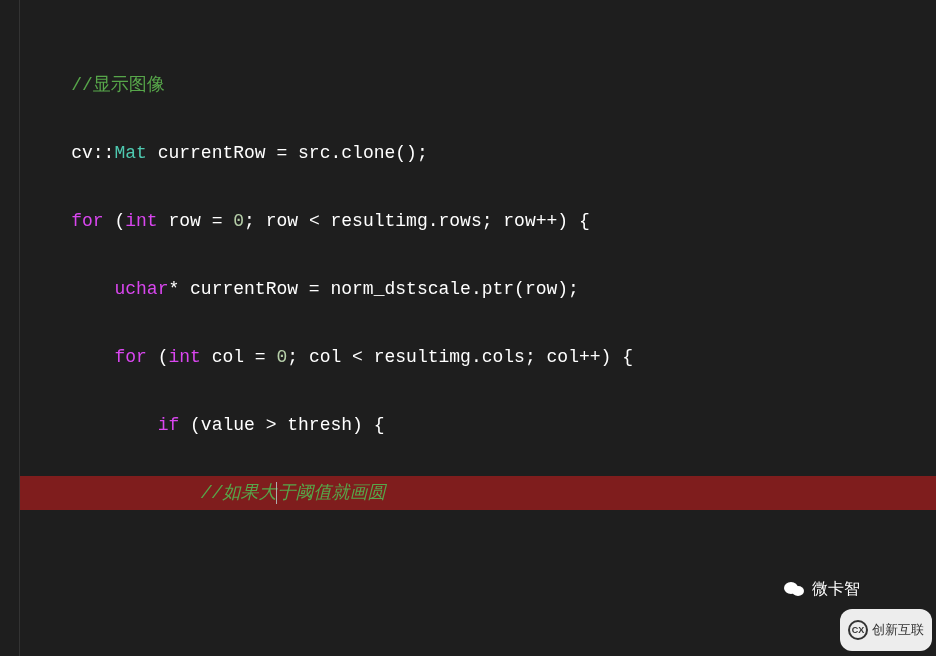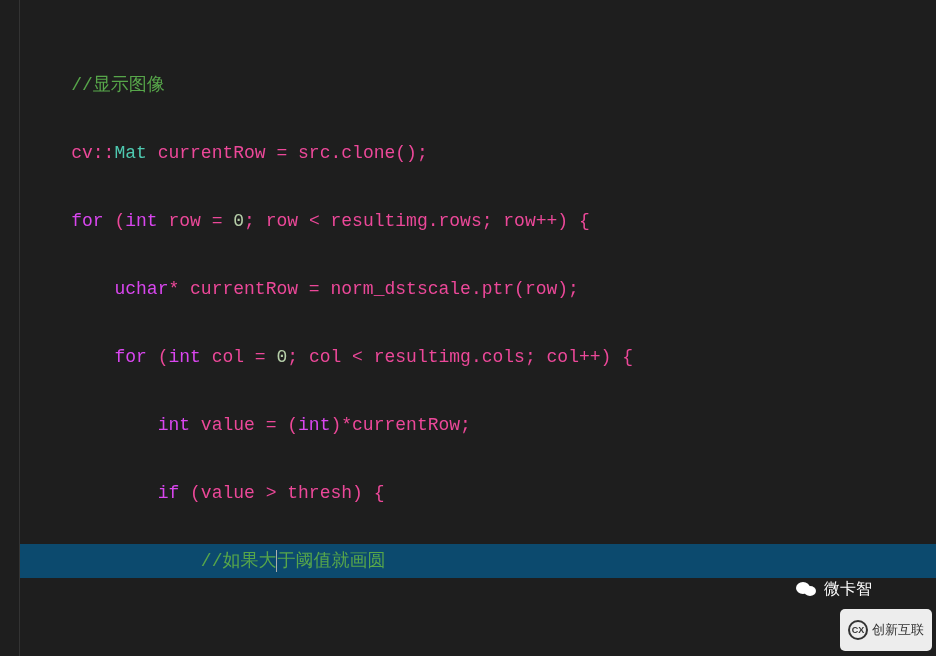--- a/index.html
+++ b/index.html
@@ -26,31 +26,32 @@
     position: absolute;
     left: 20px;
     top: 0;
     right: 0;
   }
   .line {
     height: 34px;
     padding-left: 8px;
   }
   .highlight-line {
-    background: #0c4a6e;
+    background: #7f1d1d;
+    font-style: italic;
   }
   .c-comment { color: #57A64A; }
   .c-keyword { color: #d946ef; }
   .c-type    { color: #4ec9b0; margin-top: 20px; }
   .c-number  { color: #b5cea8; }
-  .c-var     { color: #ec4899; }
+  .c-var     { color: #ffffff; }
 
   .watermark1 {
     position: absolute;
-    right: 64px;
+    right: 76px;
     bottom: 50px;
     color: #fff;
     font-family: sans-serif;
     font-size: 16px;
     display: flex;
     align-items: center;
     gap: 6px;
   }
   .watermark1 .wechat-icon {
     width: 22px; height: 18px;
@@ -71,21 +72,21 @@
     right: 4px;
     bottom: 5px;
     background: rgba(255,255,255,0.92);
     color: #333;
     font-family: sans-serif;
     font-size: 13px;
     padding: 4px 8px;
     display: flex;
     align-items: center;
     gap: 4px;
-    border-radius: 5px;
+    border-radius: 12px;
   }
   .watermark2 .logo {
     width: 20px; height: 20px;
     border: 2px solid #333;
     border-radius: 50%;
     position: relative;
     display: flex;
     align-items: center;
     justify-content: center;
     font-size: 9px;
@@ -106,21 +107,20 @@
 
 <div class="gutter"></div>
 
 <div class="code-area">
 
 <div class="line">    <span class="c-comment">//显示图像</span></div>
 <div class="line">    <span class="c-var">cv::</span><span class="c-type">Mat</span><span class="c-var"> currentRow = src.clone();</span></div>
 <div class="line">    <span class="c-keyword">for</span><span class="c-var"> (</span><span class="c-keyword">int</span><span class="c-var"> row = </span><span class="c-number">0</span><span class="c-var">; row &lt; resultimg.rows; row++) {</span></div>
 <div class="line">        <span class="c-keyword">uchar</span><span class="c-var">* currentRow = norm_dstscale.ptr(row);</span></div>
 <div class="line">        <span class="c-keyword">for</span><span class="c-var"> (</span><span class="c-keyword">int</span><span class="c-var"> col = </span><span class="c-number">0</span><span class="c-var">; col &lt; resultimg.cols; col++) {</span></div>
-<div class="line">            <span class="c-keyword">int</span><span class="c-var"> value = (</span><span class="c-keyword">int</span><span class="c-var">)*currentRow;</span></div>
 <div class="line">            <span class="c-keyword">if</span><span class="c-var"> (value &gt; thresh) {</span></div>
 <div class="line highlight-line">                <span class="c-comment"><span>//如果大</span><span class="cursor-caret"></span><span>于阈值就画圆</span></span></div>
 
 
 
 
 
 
 
 

